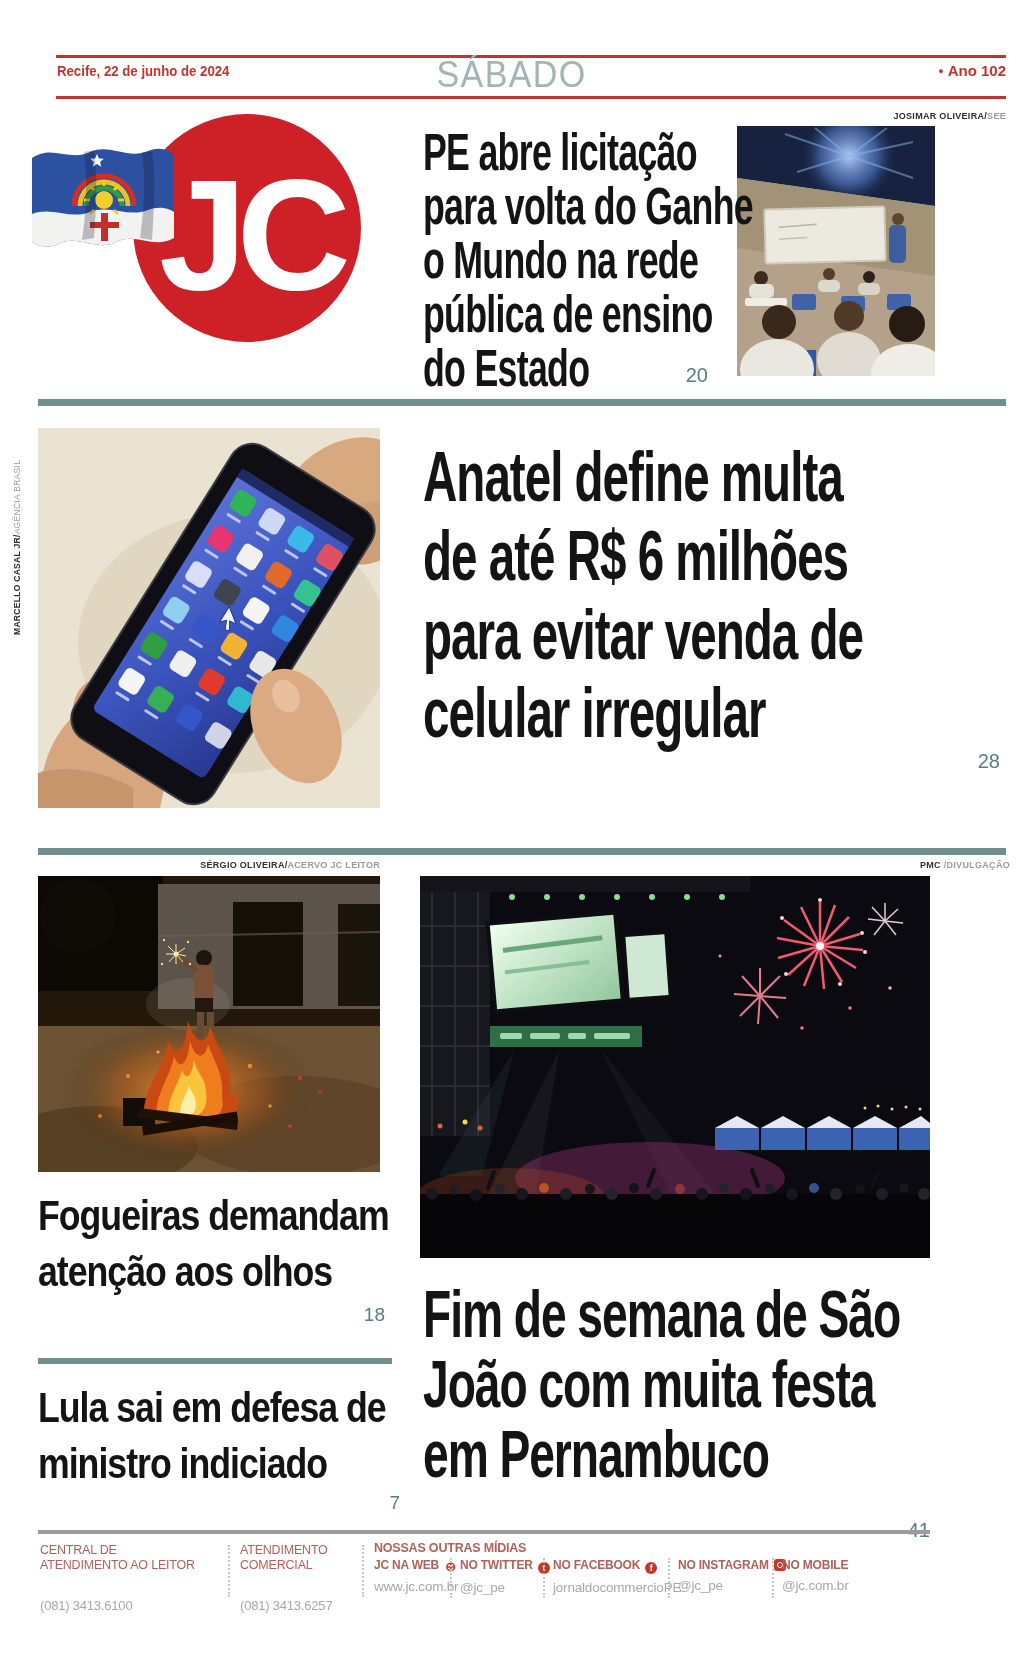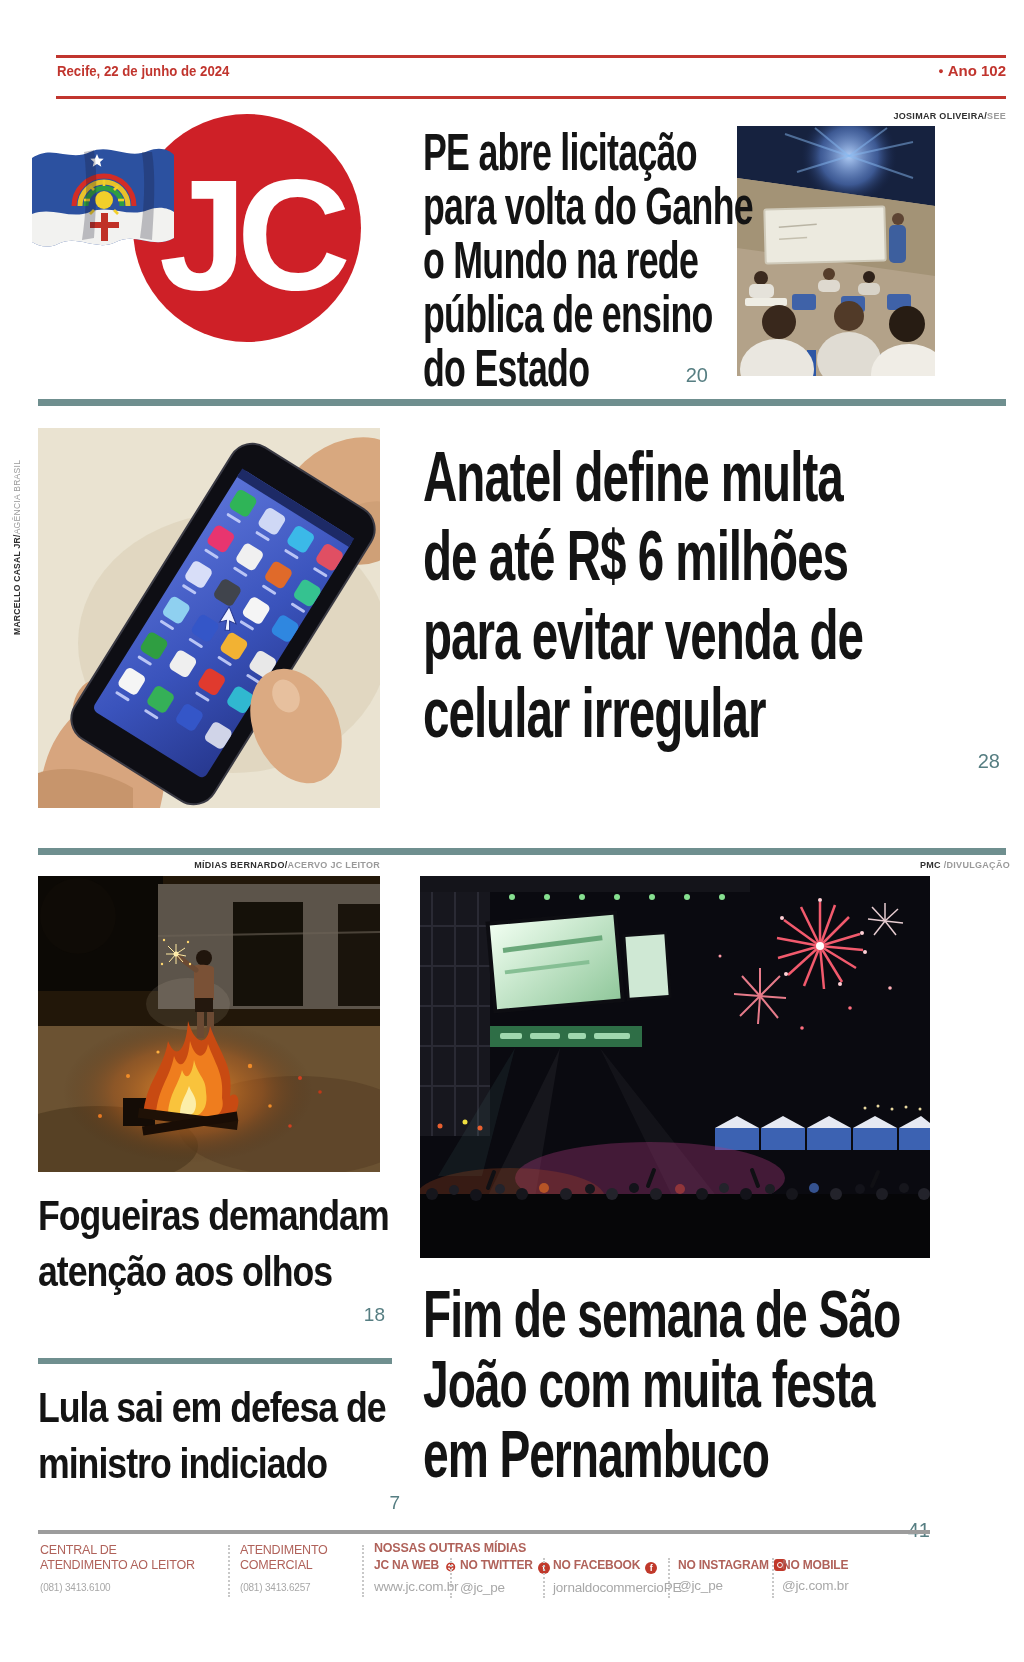--- a/index.html
+++ b/index.html
@@ -37,40 +37,43 @@
   .divider{position:absolute;background:#6f8f8f;}
 
   .photo{position:absolute;overflow:hidden;}
   .photo svg{display:block;}
 
   
   .footer-rule{position:absolute;left:38px;width:892px;top:1530px;height:4px;background:#9c9c9c;}
   .contact{position:absolute;top:1543px;}
   .contact .flabel{font-size:12.5px;font-weight:400;color:#b0625a;line-height:1.18;white-space:pre-line;
       letter-spacing:-.2px;}
-  .contact .fvalue{margin-top:9px;font-size:10px;color:#a8a8a8;letter-spacing:-.2px;}
+  .contact .fvalue{margin-top:25px;font-size:13px;color:#a8a8a8;letter-spacing:-.2px;}
   .medias-title{position:absolute;left:374px;top:1541px;font-size:12.5px;font-weight:700;color:#b0625a;letter-spacing:-.2px;}
   .media-col{position:absolute;top:1558px;}
   .media-col .flabel{font-size:12px;font-weight:700;color:#b0625a;letter-spacing:-.2px;white-space:nowrap;}
   .media-col .fvalue{margin-top:6px;font-size:13.5px;color:#a8a8a8;letter-spacing:-.2px;white-space:nowrap;}
   .vdot{position:absolute;border-left:2px dotted #c8c8c8;width:0;}
 
   .sicon{display:inline-block;width:12px;height:12px;border-radius:50%;background:#c0392b;color:#fff;
       font-size:9px;font-weight:700;text-align:center;line-height:12px;vertical-align:-2px;margin-left:5px;}
   .sicon.globe{background:transparent;color:#c0392b;font-size:13px;line-height:12px;width:13px;}
   .sicon.insta{border-radius:3px;position:relative;}
   .sicon.insta i{position:absolute;left:3px;top:3px;width:4px;height:4px;border:1.5px solid #fff;border-radius:50%;}
 </style>
 </head>
 <body>
 
 <div id="page">
 
   <div class="rule-red" style="top:55px"></div>
   <div class="date">Recife, 22 de junho de 2024</div>
+  <div class="weekday-wrap">
+    <span class="weekday">SÁBADO</span>
+  </div>
   <div class="edition"><span class="dot">●</span><span>Ano 102</span></div>
   <div class="rule-red" style="top:96px"></div>
 
   <div class="abs" style="left:22px;top:110px;width:345px;height:245px">
     <svg width="345" height="245" viewBox="0 0 345 245">
 
       <g>
         <circle cx="225" cy="118" r="114" fill="#ce2027"></circle>
         <text x="228" y="124" font-family="Liberation Sans, DejaVu Sans, sans-serif" font-weight="700" font-size="158" fill="#ffffff" text-anchor="middle" dominant-baseline="central" letter-spacing="-10">JC</text>
       </g>
@@ -248,21 +251,21 @@
 
   <div class="hl hl-xl">Anatel define multa
 de até R$ 6 milhões
 para evitar venda de
 celular irregular</div>
   <div class="pagenum" style="right:24px;top:750px;width:60px">28</div>
 
   <div class="divider" style="left:38px;right:18px;top:848px;height:7px"></div>
 
   <div class="credit" style="left:38px;width:342px;top:860px">
-    <span>MÍDIAS BERNARDO/</span><span class="light">ACERVO JC LEITOR</span>
+    <span>SÉRGIO OLIVEIRA/</span><span class="light">ACERVO JC LEITOR</span>
   </div>
 
   <div class="photo" style="left:38px;top:876px;width:342px;height:296px">
     <svg width="342" height="296" viewBox="0 0 342 296">
       <defs>
         <radialGradient id="bf-glow" cx="50%" cy="50%" r="50%">
           <stop offset="0%" stop-color="#ff9c2e" stop-opacity="0.85"></stop>
           <stop offset="60%" stop-color="#c85e14" stop-opacity="0.35"></stop>
           <stop offset="100%" stop-color="#3a1c06" stop-opacity="0"></stop>
         </radialGradient>

